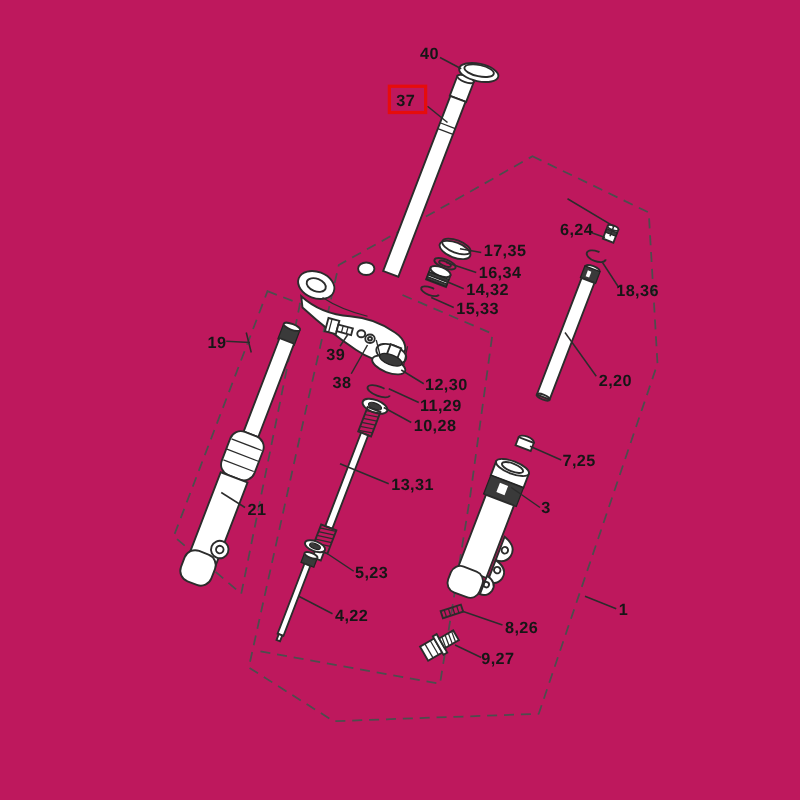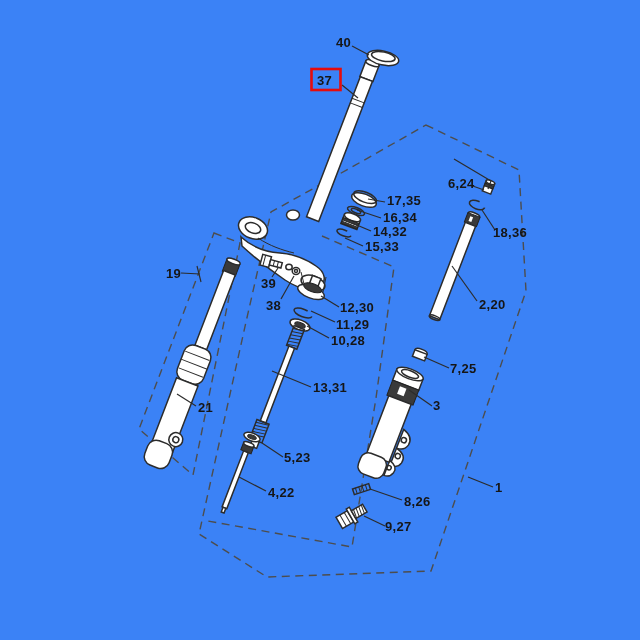--- a/index.html
+++ b/index.html
@@ -1,16 +1,16 @@
 <!DOCTYPE html>
 <html><head>
 <meta charset="utf-8">
 <style>
   html,body{margin:0;padding:0;background:#fff;}
-  .stage{position:relative;width:640px;height:640px;background:#3b82f6;overflow:hidden;
+  .stage{position:relative;width:640px;height:640px;background:#be185d;overflow:hidden;
          font-family:"Liberation Sans", sans-serif;}
   svg{position:absolute;left:0;top:0;}
   text.lbl{font:bold 13px "Liberation Sans", sans-serif;fill:#161616;letter-spacing:.3px;cursor:pointer;}
   .ln{stroke:#2c2c2c;stroke-width:1.5;fill:#ffffff;}
   .lnf{stroke:#2c2c2c;stroke-width:1.5;fill:none;}
   .dark{stroke:#222;stroke-width:1;fill:#3a3a3a;}
   .leader{stroke:#2c2c2c;stroke-width:1.2;fill:none;}
   .dash{stroke:#4d4d4d;stroke-width:1.4;fill:none;stroke-dasharray:8 5.5;}
   .thin{stroke:#2c2c2c;stroke-width:1;fill:none;}
 </style>

